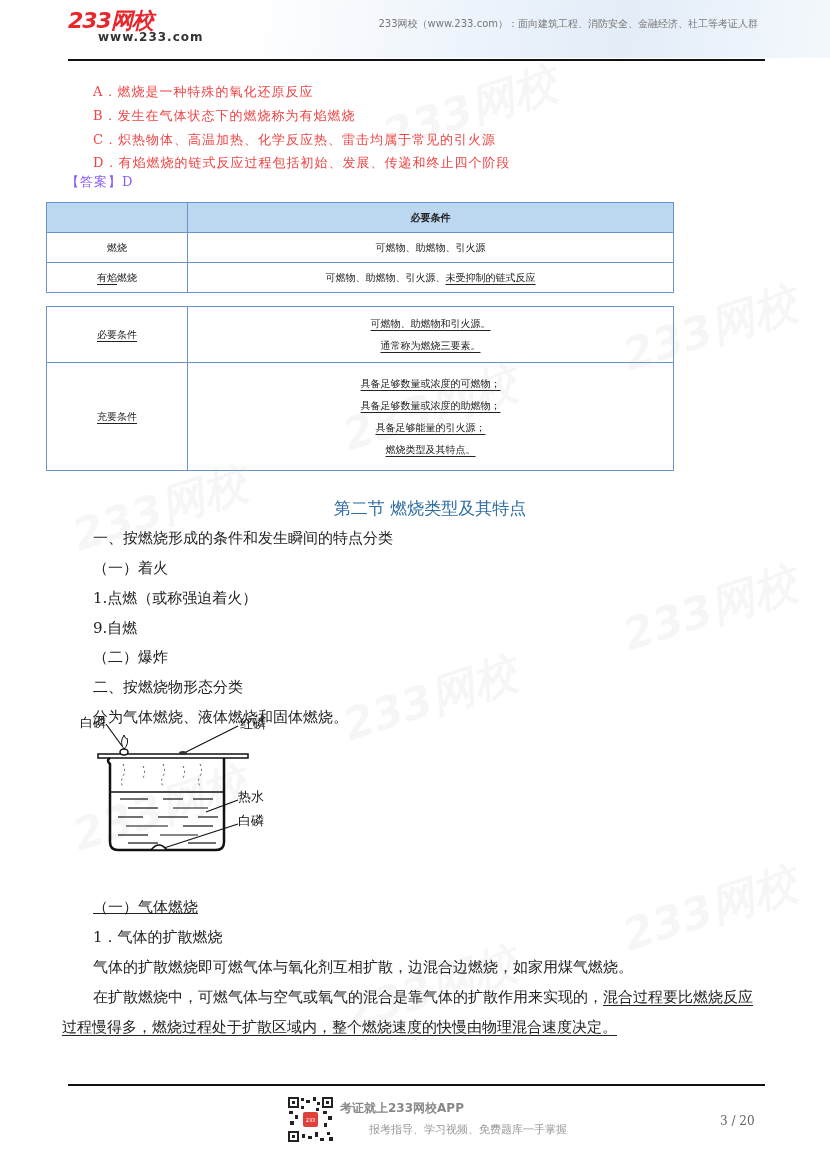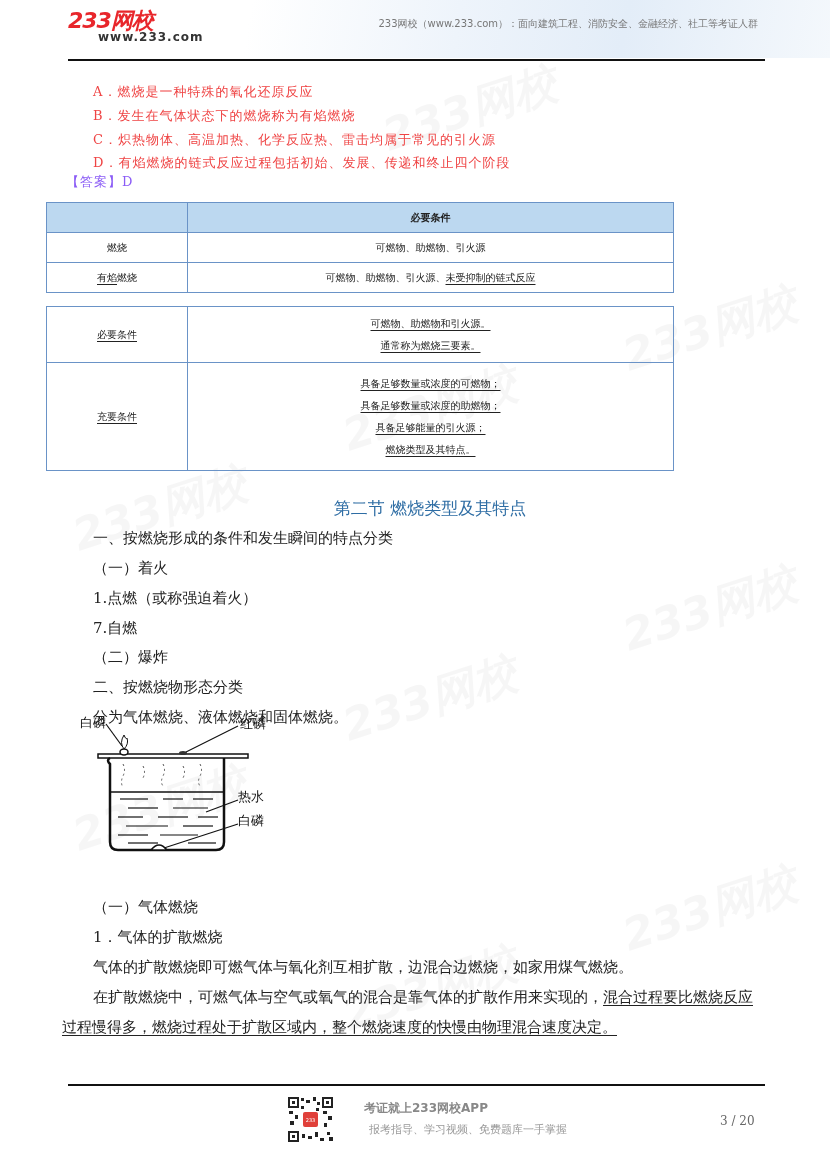--- a/index.html
+++ b/index.html
@@ -46,21 +46,21 @@
   }
   .p { position: absolute; font-size: 15px; color: #222; white-space: nowrap; }
 
   .figure { position: absolute; left: 88px; top: 712px; width: 200px; height: 142px; }
   .fig-label { position: absolute; font-family: "DejaVu Sans", sans-serif; font-size: 13px; color: #111; }
 
   .body-para { position: absolute; left: 62px; width: 700px; font-size: 15px; line-height: 30px; color: #222; }
 
   .footer-qr { position: absolute; left: 287px; top: 1096px; width: 47px; height: 47px; }
   .footer-title { position: absolute; left: 340px; top: 1100px; font-family: "DejaVu Sans", sans-serif;
-    font-size: 12px; color: #888; font-weight: bold; margin-left: 24px; }
+    font-size: 12px; color: #888; font-weight: bold; }
   .footer-sub { position: absolute; left: 340px; top: 1122px; font-family: "DejaVu Sans", sans-serif;
     font-size: 11px; color: #999; margin-left: 29px; }
   .page-num { position: absolute; left: 720px; top: 1114px; font-family: "DejaVu Serif", serif;
     font-size: 12px; color: #666; }
 
   .wm { position: absolute; font-family: "DejaVu Sans", sans-serif; font-weight: bold; font-style: italic;
     color: rgba(0,0,0,0.035); font-size: 44px; transform: rotate(-18deg); pointer-events: none; }
 </style>
 </head>
 <body>
@@ -126,21 +126,21 @@
       <div><span class="u">燃烧类型及其特点。</span></div>
     </td>
   </tr>
 </tbody>
   </table>
 
 <div class="section-title">第二节  燃烧类型及其特点</div>
 <div class="p" style="left:93px;top:529px;">一、按燃烧形成的条件和发生瞬间的特点分类</div>
 <div class="p" style="left:93px;top:559px;">（一）着火</div>
 <div class="p" style="left:93px;top:589px;">1.点燃（或称强迫着火）</div>
-<div class="p" style="left:93px;top:619px;">7.自燃</div>
+<div class="p" style="left:93px;top:619px;">9.自燃</div>
 <div class="p" style="left:93px;top:648px;">（二）爆炸</div>
 <div class="p" style="left:93px;top:678px;">二、按燃烧物形态分类</div>
 <div class="p" style="left:93px;top:708px;">分为气体燃烧、液体燃烧和固体燃烧。</div>
 
 <div class="figure">
   <svg width="200" height="142" viewBox="0 0 200 142">
 
     <rect x="10" y="42" width="150" height="4" fill="#fff" stroke="#111" stroke-width="1.5"></rect>
 
     <path d="M22 46 Q18 48 22 52 L22 130 Q22 138 30 138 L128 138 Q136 138 136 130 L136 46" fill="none" stroke="#111" stroke-width="2.5"></path>
@@ -185,21 +185,21 @@
       <line x1="150" y1="88" x2="118" y2="100"></line>
       <line x1="150" y1="112" x2="76" y2="136"></line>
     </g>
   </svg>
   <div class="fig-label" style="left:-8px;top:2px;">白磷</div>
   <div class="fig-label" style="left:152px;top:3px;">红磷</div>
   <div class="fig-label" style="left:150px;top:76px;">热水</div>
   <div class="fig-label" style="left:150px;top:100px;">白磷</div>
 </div>
 
-<div class="p" style="left:93px;top:898px;">（一）气体燃烧</div>
+<div class="p" style="left:93px;top:898px;text-decoration:underline;">（一）气体燃烧</div>
 <div class="p" style="left:93px;top:928px;">1．气体的扩散燃烧</div>
 <div class="p" style="left:93px;top:958px;">气体的扩散燃烧即可燃气体与氧化剂互相扩散，边混合边燃烧，如家用煤气燃烧。</div>
 <div class="body-para" style="top:982px;text-indent:31px;"><span>在扩散燃烧中，可燃气体与空气或氧气的混合是靠气体的扩散作用来实现的，</span><span class="u">混合过程要比燃烧反应过程慢得多，燃烧过程处于扩散区域内，整个燃烧速度的快慢由物理混合速度决定。</span></div>
 
 <div class="rule bottom"></div>
 
 <div class="footer-qr">
   <svg width="47" height="47" viewBox="0 0 47 47">
     <rect x="0" y="0" width="47" height="47" fill="#fff"></rect>
     <g fill="#222">

